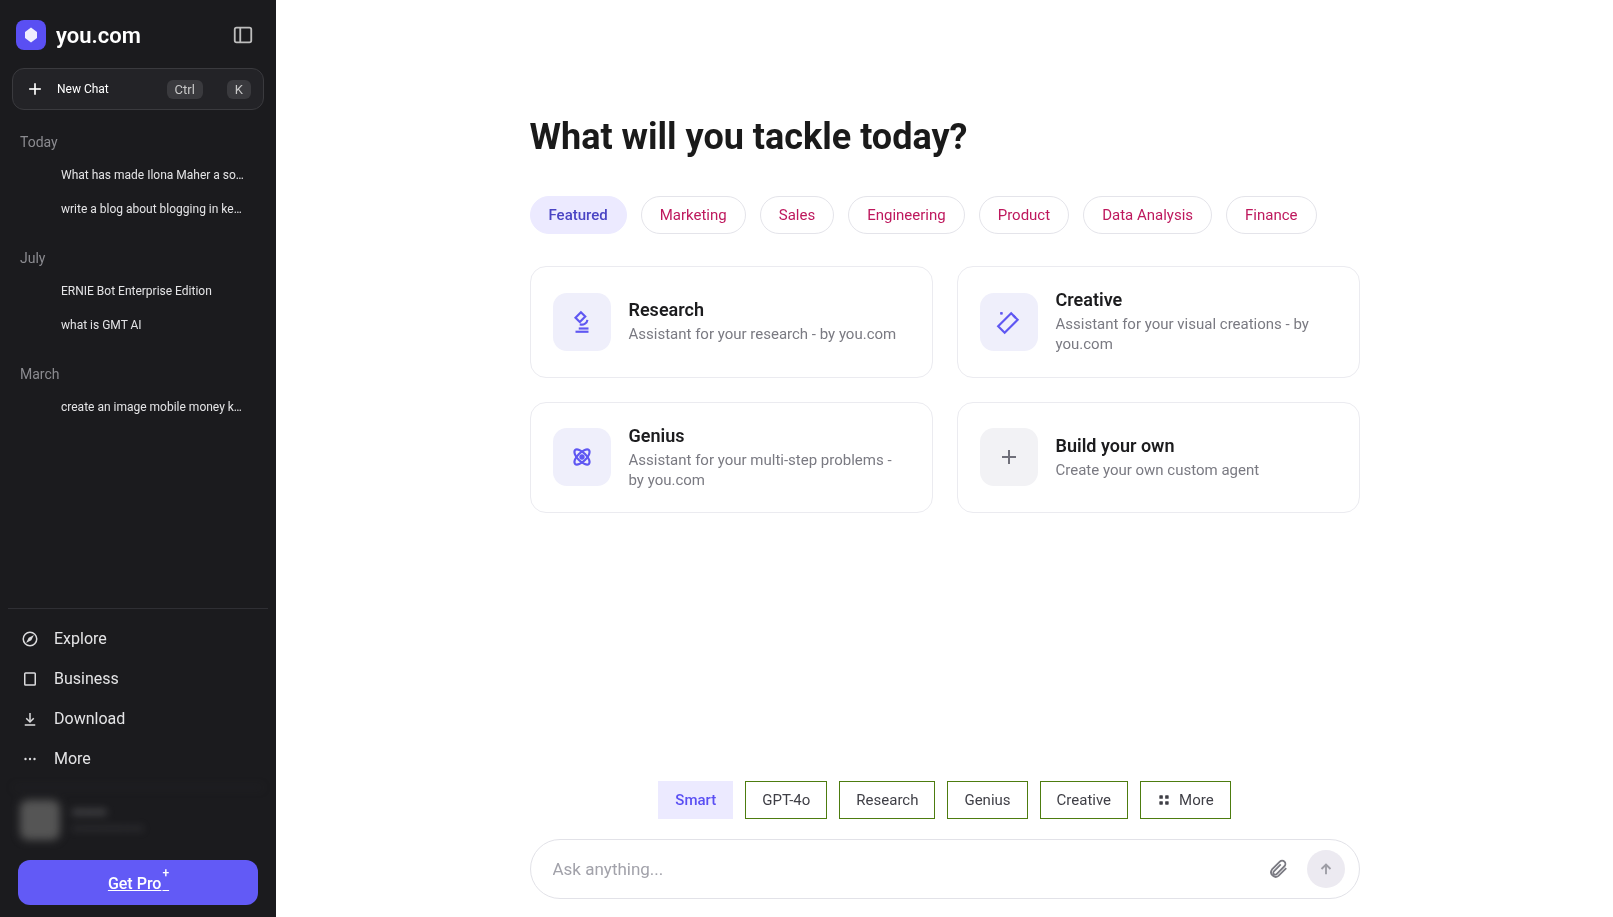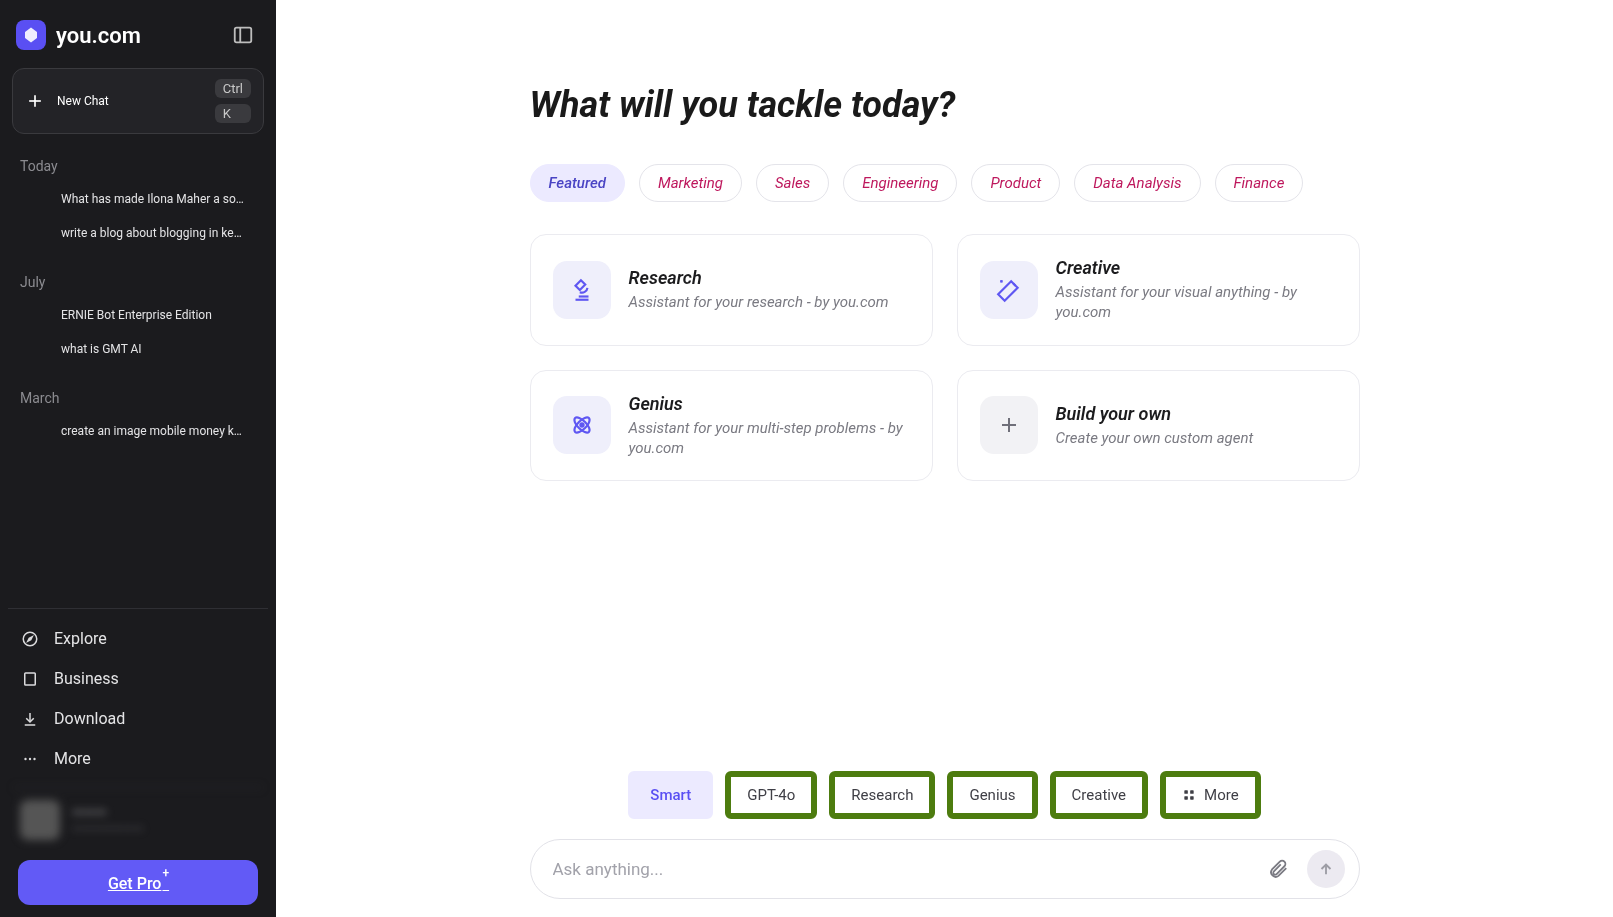--- a/index.html
+++ b/index.html
@@ -81,22 +81,21 @@
   cursor: pointer;
 }
 
 .new-chat-btn .label {
   font-size: 12px;
   flex: 1;
 }
 
 .kbd-group {
   display: flex;
-  gap: 6px;
-  flex-direction: column;
+  gap: 24px;
 }
 
 .kbd {
   background: #3a3a3e;
   border-radius: 6px;
   padding: 2px 8px;
   font-size: 13px;
   color: #c8c8c8;
 }
 
@@ -209,23 +208,22 @@
   display: flex;
   flex-direction: column;
   align-items: center;
   padding: 0;
   position: relative;
 }
 
 .hero {
   width: 100%;
   max-width: 870px;
-  margin-top: 84px;
+  margin-top: 116px;
   padding: 0 20px;
-  font-style: italic;
 }
 
 .hero-title {
   font-size: 36px;
   font-weight: 700;
   color: #1a1a1a;
   margin-bottom: 38px;
 }
 
 .category-row {
@@ -309,22 +307,22 @@
 
 .model-row {
   display: flex;
   gap: 12px;
   justify-content: center;
   margin-bottom: 20px;
 }
 
 .mchip {
   padding: 9px 16px;
-  border-radius: 6px;
-  border: 6px solid #4d7c0f;
+  border-radius: 0;
+  border: 1px solid #4d7c0f;
   font-size: 15px;
   color: #3f3f46;
   cursor: pointer;
   background: #fff;
   display: flex;
   align-items: center;
   gap: 8px;
 }
 
 .mchip.active {
@@ -523,21 +521,21 @@
         <span class="card-icon">
           <svg width="26" height="26" viewBox="0 0 24 24" fill="none" stroke="currentColor" stroke-width="2">
               <path d="M14 4l6 6L8 22l-6-6z"></path>
               <path d="M16 6l2 2"></path>
               <path d="M5 3v2"></path>
               <path d="M4 4h2"></path>
             </svg>
         </span>
         <div class="card-text">
           <div class="title">Creative</div>
-          <div class="desc">Assistant for your visual anything - by you.com</div>
+          <div class="desc">Assistant for your visual creations - by you.com</div>
         </div>
       </div>
 
       <div class="card">
         <span class="card-icon">
           <svg width="26" height="26" viewBox="0 0 24 24" fill="none" stroke="currentColor" stroke-width="2">
               <ellipse cx="12" cy="12" rx="9" ry="4" transform="rotate(45 12 12)"></ellipse>
               <ellipse cx="12" cy="12" rx="9" ry="4" transform="rotate(-45 12 12)"></ellipse>
               <circle cx="12" cy="12" r="1.5" fill="currentColor"></circle>
             </svg>

